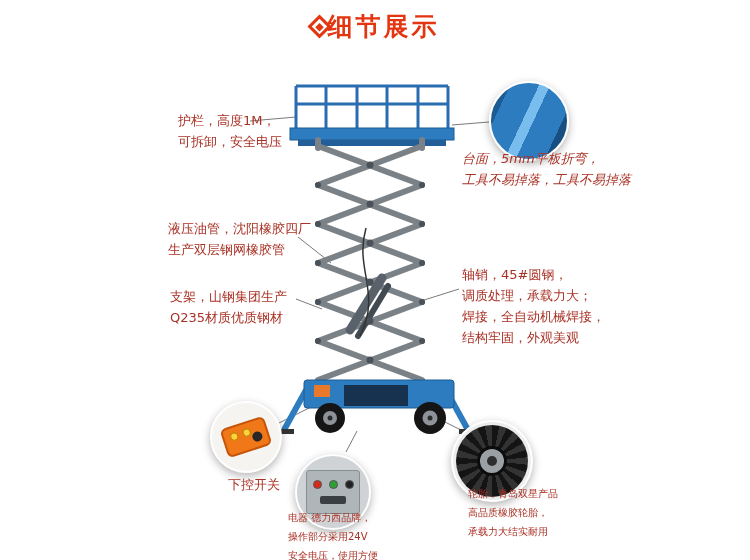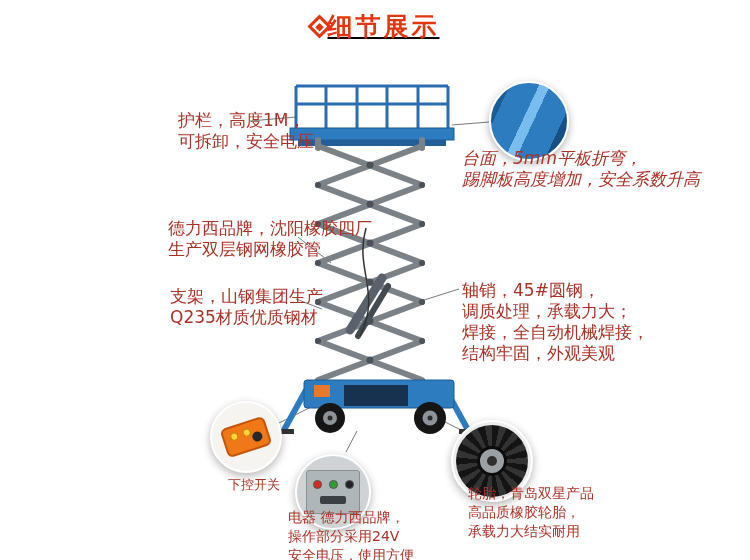--- a/index.html
+++ b/index.html
@@ -8,36 +8,36 @@
     --platform-blue:#2d7cc0;
     --scissor-gray:#7a8187;
   }
   *{ box-sizing:border-box; }
   html,body{ margin:0; padding:0; background:#fff; }
   body{ font-family:"DejaVu Sans","Liberation Sans",sans-serif; }
   .page{ position:relative; width:750px; height:560px; background:#fff; overflow:hidden; }
 
   
   .header{ position:absolute; top:10px; left:0; width:100%;
-           display:flex; justify-content:center; align-items:center; gap:0;text-decoration:underline; }
+           display:flex; justify-content:center; align-items:center; gap:0; }
   .diamond{ width:17px; height:17px; border:3.5px solid var(--accent);
             transform:rotate(45deg); display:flex; align-items:center; justify-content:center; }
   .diamond .inner{ width:6px; height:6px; background:var(--accent); }
   .title{ margin:0; color:var(--accent); font-size:25px; font-weight:bold; letter-spacing:3px; }
 
   
   .leaders{ position:absolute; left:0; top:0; pointer-events:none; }
 
   
   .lift{ position:absolute; left:270px; top:78px; width:210px; height:372px; }
 
   
-  .callout{ position:absolute; color:var(--annotation); font-size:17px; line-height:21px; }
+  .callout{ position:absolute; color:var(--annotation); font-size:13px; line-height:21px; }
   .callout p{ margin:0; white-space:nowrap; }
-  .callout.small{ font-size:14px; line-height:19px; }
+  .callout.small{ font-size:10px; line-height:19px; }
   .remote-label{ position:absolute; color:var(--annotation); font-size:13px; }
 
   
   .photo{ position:absolute; border-radius:50%; border:2px solid #fff;
           box-shadow:0 3px 8px rgba(0,0,0,.30); overflow:hidden;
           display:flex; align-items:center; justify-content:center; }
   .photo-platform{ left:489px; top:81px; width:80px; height:80px;
       background:linear-gradient(115deg,#1b5c94 0 18%,#2d7cc0 18% 44%,#79bcee 44% 54%,#2d7cc0 54% 80%,#174f82 80%); }
   .photo-remote{ left:210px; top:401px; width:72px; height:72px; background:#f6f4f1; }
   .remote-body{ width:46px; height:30px; background:#f07818; border:2px solid #c55408;
@@ -189,34 +189,34 @@
     </div>
   </div>
 
   <div class="callout" style="left:178px; top:110px;">
     <p>护栏，高度1M，</p>
     <p>可拆卸，安全电压</p>
   </div>
 
   <div class="callout" style="left:462px; top:148px;font-style:italic;">
     <p>台面，5mm平板折弯，</p>
-    <p>踢脚板高度增加，安全系数升高</p>
+    <p>工具不易掉落，工具不易掉落</p>
   </div>
 
   <div class="callout" style="left:168px; top:218px;">
-    <p>德力西品牌，沈阳橡胶四厂</p>
+    <p>液压油管，沈阳橡胶四厂</p>
     <p>生产双层钢网橡胶管</p>
   </div>
 
   <div class="callout" style="left:170px; top:286px;">
     <p>支架，山钢集团生产</p>
     <p>Q235材质优质钢材</p>
   </div>
 
-  <div class="callout" style="left:462px; top:280px;">
+  <div class="callout" style="left:462px; top:264px;">
     <p>轴销，45#圆钢，</p>
     <p>调质处理，承载力大；</p>
     <p>焊接，全自动机械焊接，</p>
     <p>结构牢固，外观美观</p>
   </div>
 
   <div class="remote-label" style="left:228px; top:476px;">下控开关</div>
 
   <div class="callout small" style="left:288px; top:508px;">
     <p>电器 德力西品牌，</p>

